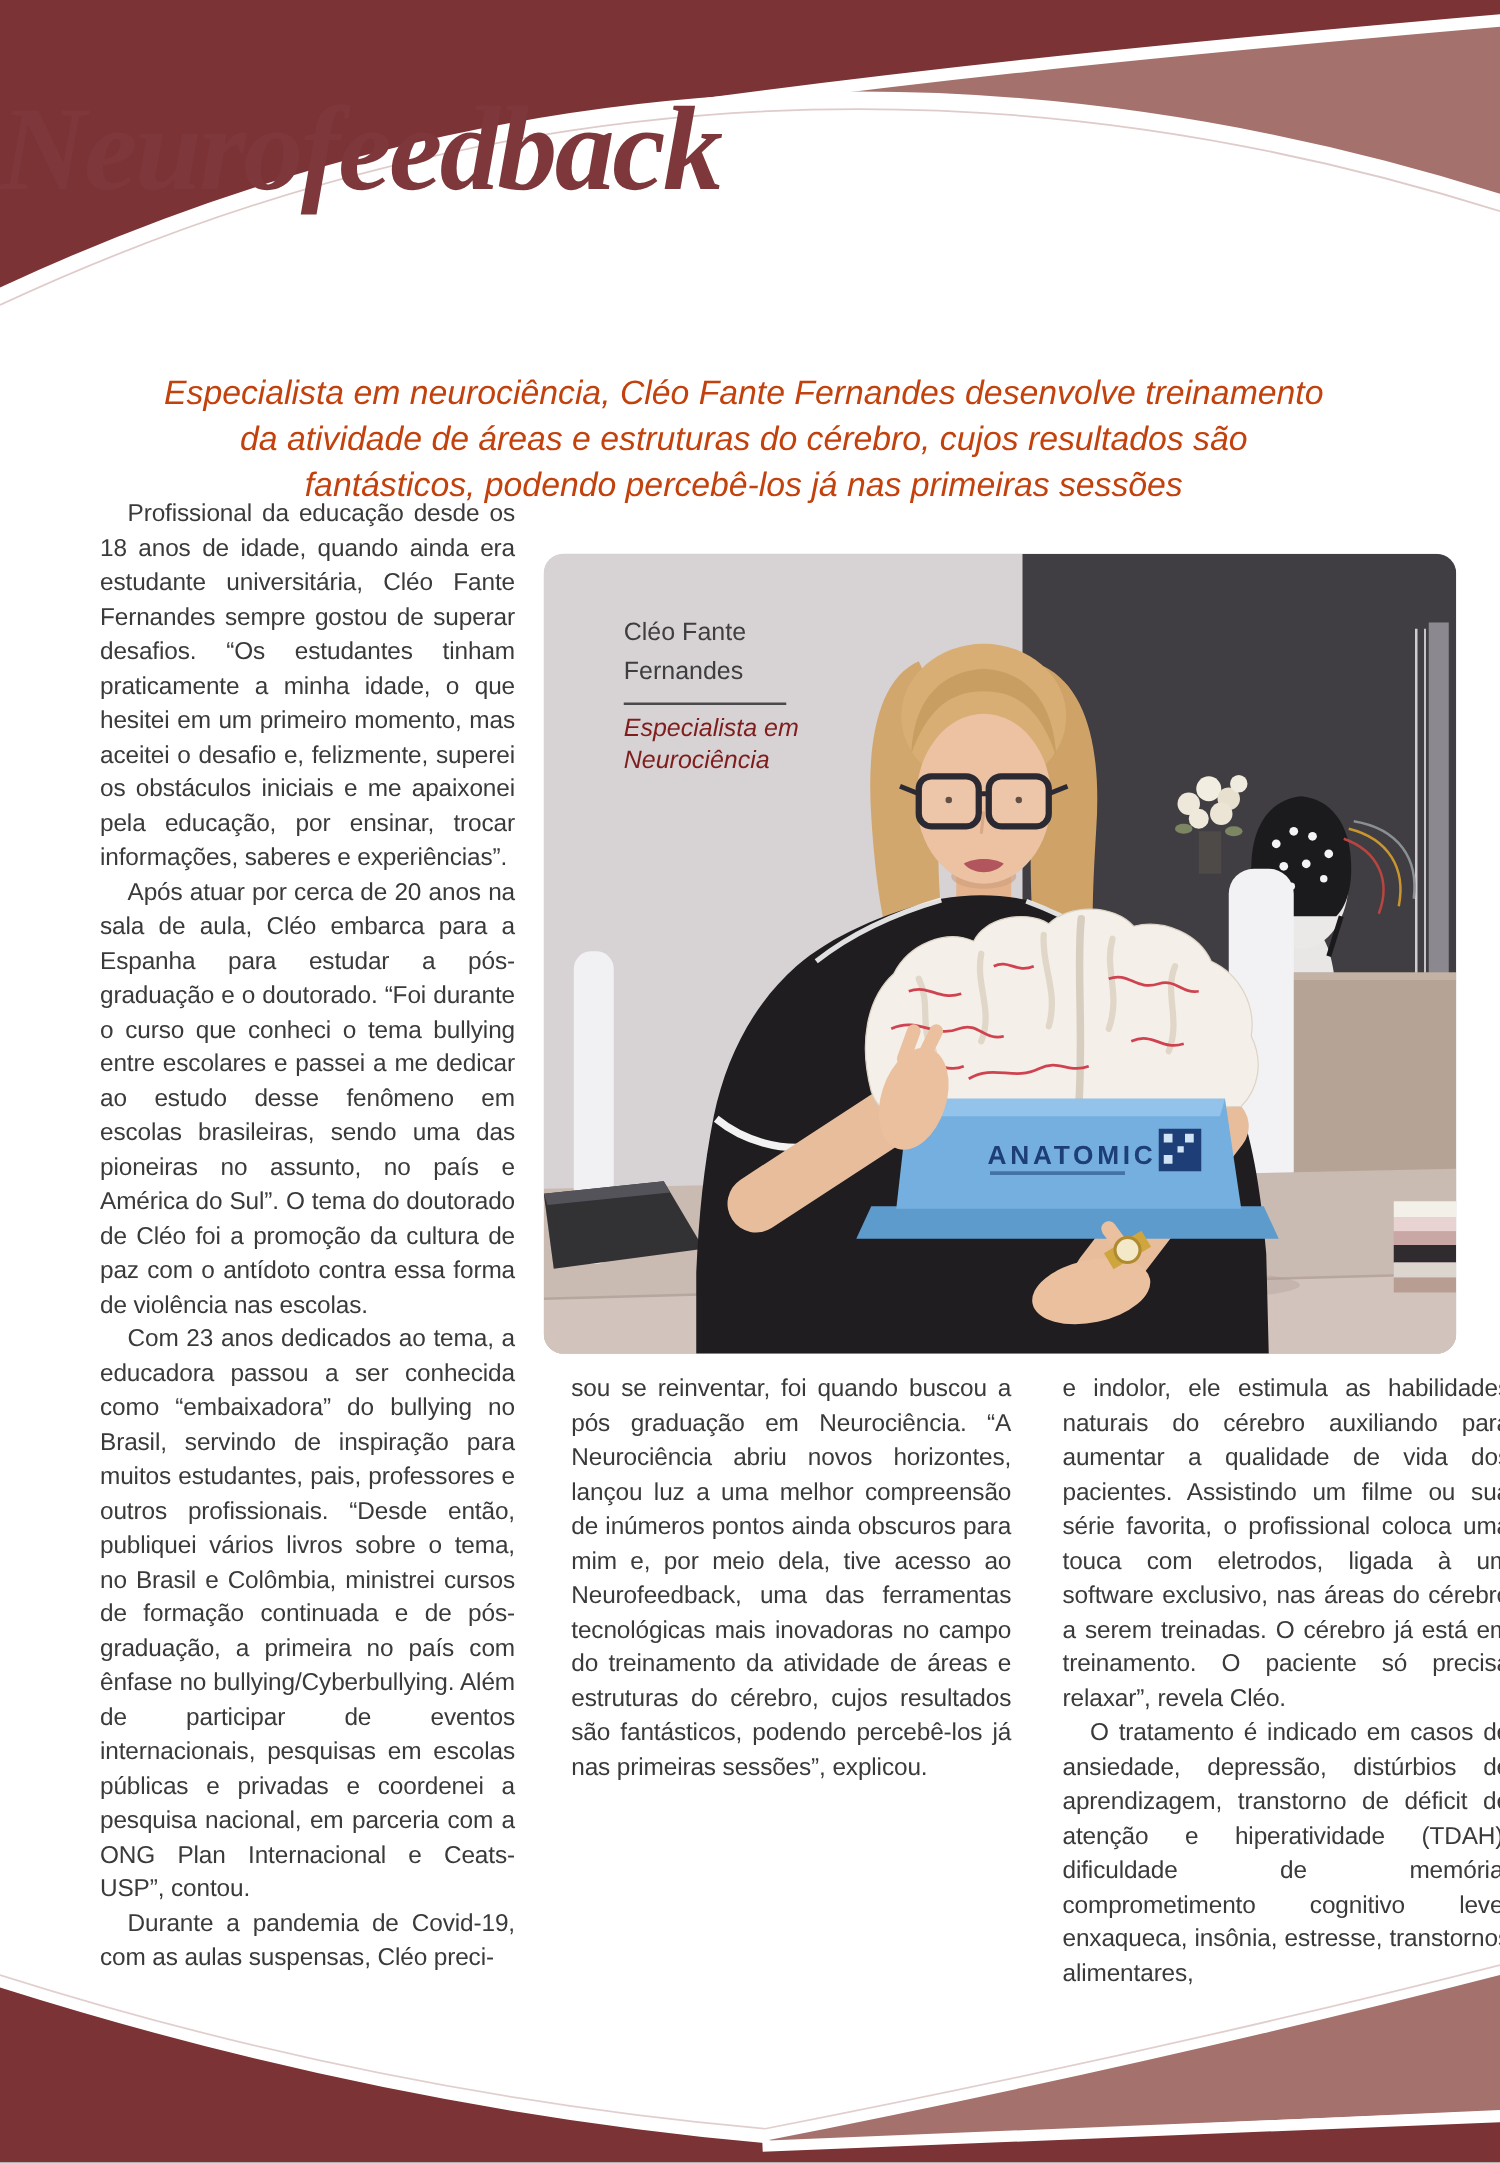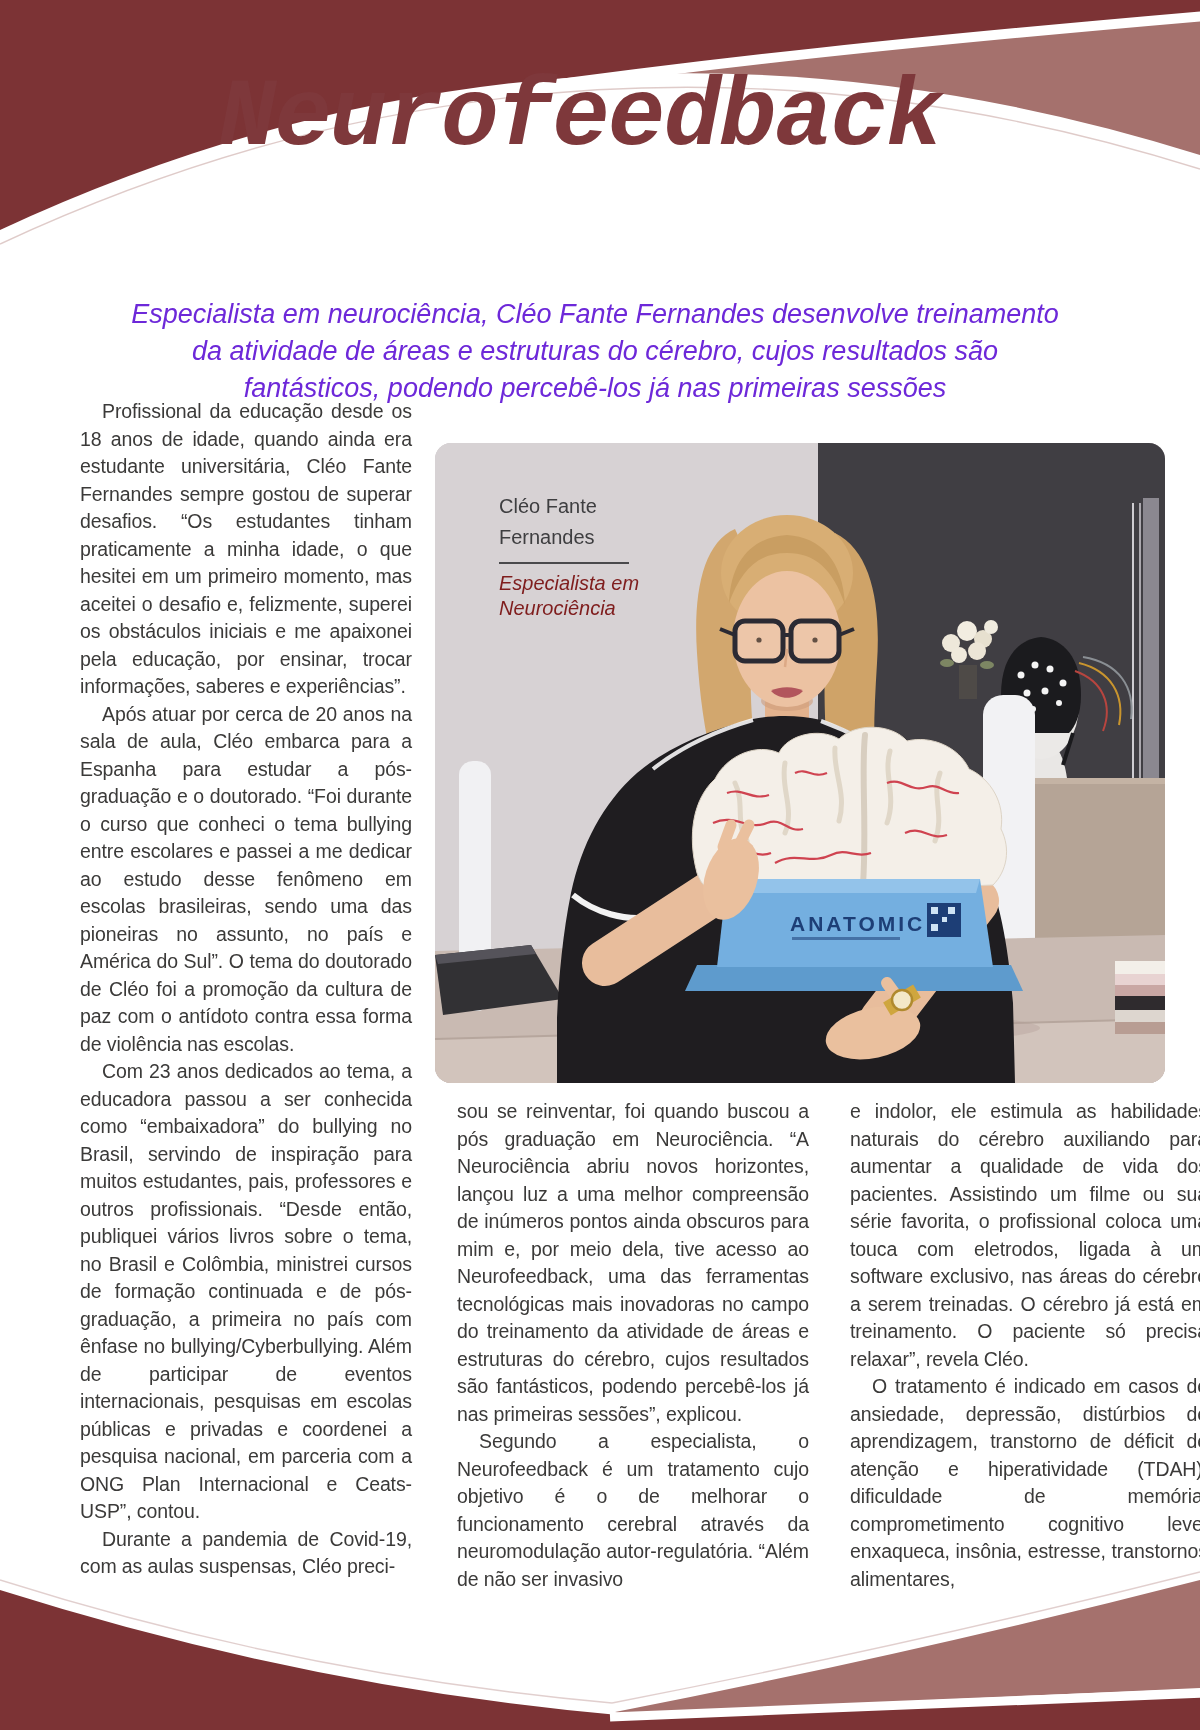--- a/index.html
+++ b/index.html
@@ -2,28 +2,28 @@
 <html lang="pt" style="--title-maroon: #7e383b; --title-dark: #3a393b;"><head>
 <meta charset="utf-8">
 <style>
   html,body{margin:0;padding:0;background:#888;}
   .page{position:relative;width:1200px;height:1730px;margin:0 auto;background:#fff;
         overflow:hidden;font-family:"Liberation Sans",sans-serif;}
   svg{display:block;}
   .header-art,.footer-art{position:absolute;left:0;width:1200px;pointer-events:none;}
   .header-art{top:0;height:440px;}
   .footer-art{top:1560px;height:170px;}
-  .title1{position:absolute;top:66px;left:0;width:1160px;text-align:center;
-          font-family:Liberation Mono, monospace;font-style:italic;font-weight:bold;
+  .title1{position:absolute;top:66px;left:0;width:1160px;
+          font-family:Liberation Serif, serif;font-style:italic;font-weight:bold;
           font-size:96px;line-height:1.1;color:var(--title-maroon,#7e383b);letter-spacing:-2px;}
   .title2{position:absolute;top:186px;left:0;width:1150px;text-align:center;
           font-family:"DejaVu Serif",serif;font-style:italic;font-weight:bold;
           font-size:74px;line-height:1.1;color:var(--title-dark,#3a393b);letter-spacing:-2px;}
   .lede{position:absolute;top:296px;left:90px;width:1010px;text-align:center;
-        font-style:italic;font-size:27px;line-height:37px;color:#6d28d9;}
+        font-style:italic;font-size:27px;line-height:37px;color:#c2410c;}
   .col{position:absolute;color:#3b3a39;font-size:19.5px;line-height:27.5px;
        letter-spacing:-0.1px;text-align:justify;margin-left:32px;}
   .col p{margin:0;text-indent:22px;}
   .col p.cont{text-indent:0;}
   .col-left{left:48px;top:398px;width:332px;}
   .col-mid{left:425px;top:1098px;width:352px;}
   .col-right{left:818px;top:1098px;width:358px;}
   .photo{position:absolute;left:435px;top:443px;width:730px;height:640px;margin:0;
          border-radius:16px;overflow:hidden;background:#d7d2d4;
          box-shadow:0 0 0 1px rgba(0,0,0,.04) inset;}
@@ -199,21 +199,20 @@
       <div class="cap-name">Cléo Fante</div>
       <div class="cap-name">Fernandes</div>
       <div class="cap-rule"></div>
       <div class="cap-role">Especialista em</div>
       <div class="cap-role">Neurociência</div>
     </figcaption>
   </figure>
 
   <div class="col col-mid">
     <p class="cont">sou se reinventar, foi quando buscou a pós graduação em Neurociência. “A Neurociência abriu novos horizontes, lançou luz a uma melhor compreensão de inúmeros pontos ainda obscuros para mim e, por meio dela, tive acesso ao Neurofeedback, uma das ferramentas tecnológicas mais inovadoras no campo do treinamento da atividade de áreas e estruturas do cérebro, cujos resultados são fantásticos, podendo percebê-los já nas primeiras sessões”, explicou.</p>
-    <p>Segundo a especialista, o Neurofeedback é um tratamento cujo objetivo é o de melhorar o funcionamento cerebral através da neuromodulação autor-regulatória. “Além de não ser invasivo</p>
   </div>
 
   <div class="col col-right">
     <p class="cont">e indolor, ele estimula as habilidades naturais do cérebro auxiliando para aumentar a qualidade de vida dos pacientes. Assistindo um filme ou sua série favorita, o profissional coloca uma touca com eletrodos, ligada à um software exclusivo, nas áreas do cérebro a serem treinadas. O cérebro já está em treinamento. O paciente só precisa relaxar”, revela Cléo.</p>
     <p>O tratamento é indicado em casos de ansiedade, depressão, distúrbios de aprendizagem, transtorno de déficit de atenção e hiperatividade (TDAH), dificuldade de memória, comprometimento cognitivo leve, enxaqueca, insônia, estresse, transtornos alimentares,</p>
   </div>
 
   <svg class="footer-art" viewBox="0 0 1200 170" preserveAspectRatio="none">
     <path d="M 615,152 Q 920,92 1200,20 L 1200,128 L 620,154 Z" fill="#a5716d"></path>
     <path d="M 0,30 Q 310,128 618,155 L 1205,131 L 1200,170 L 0,170 Z" fill="#7c3335"></path>

